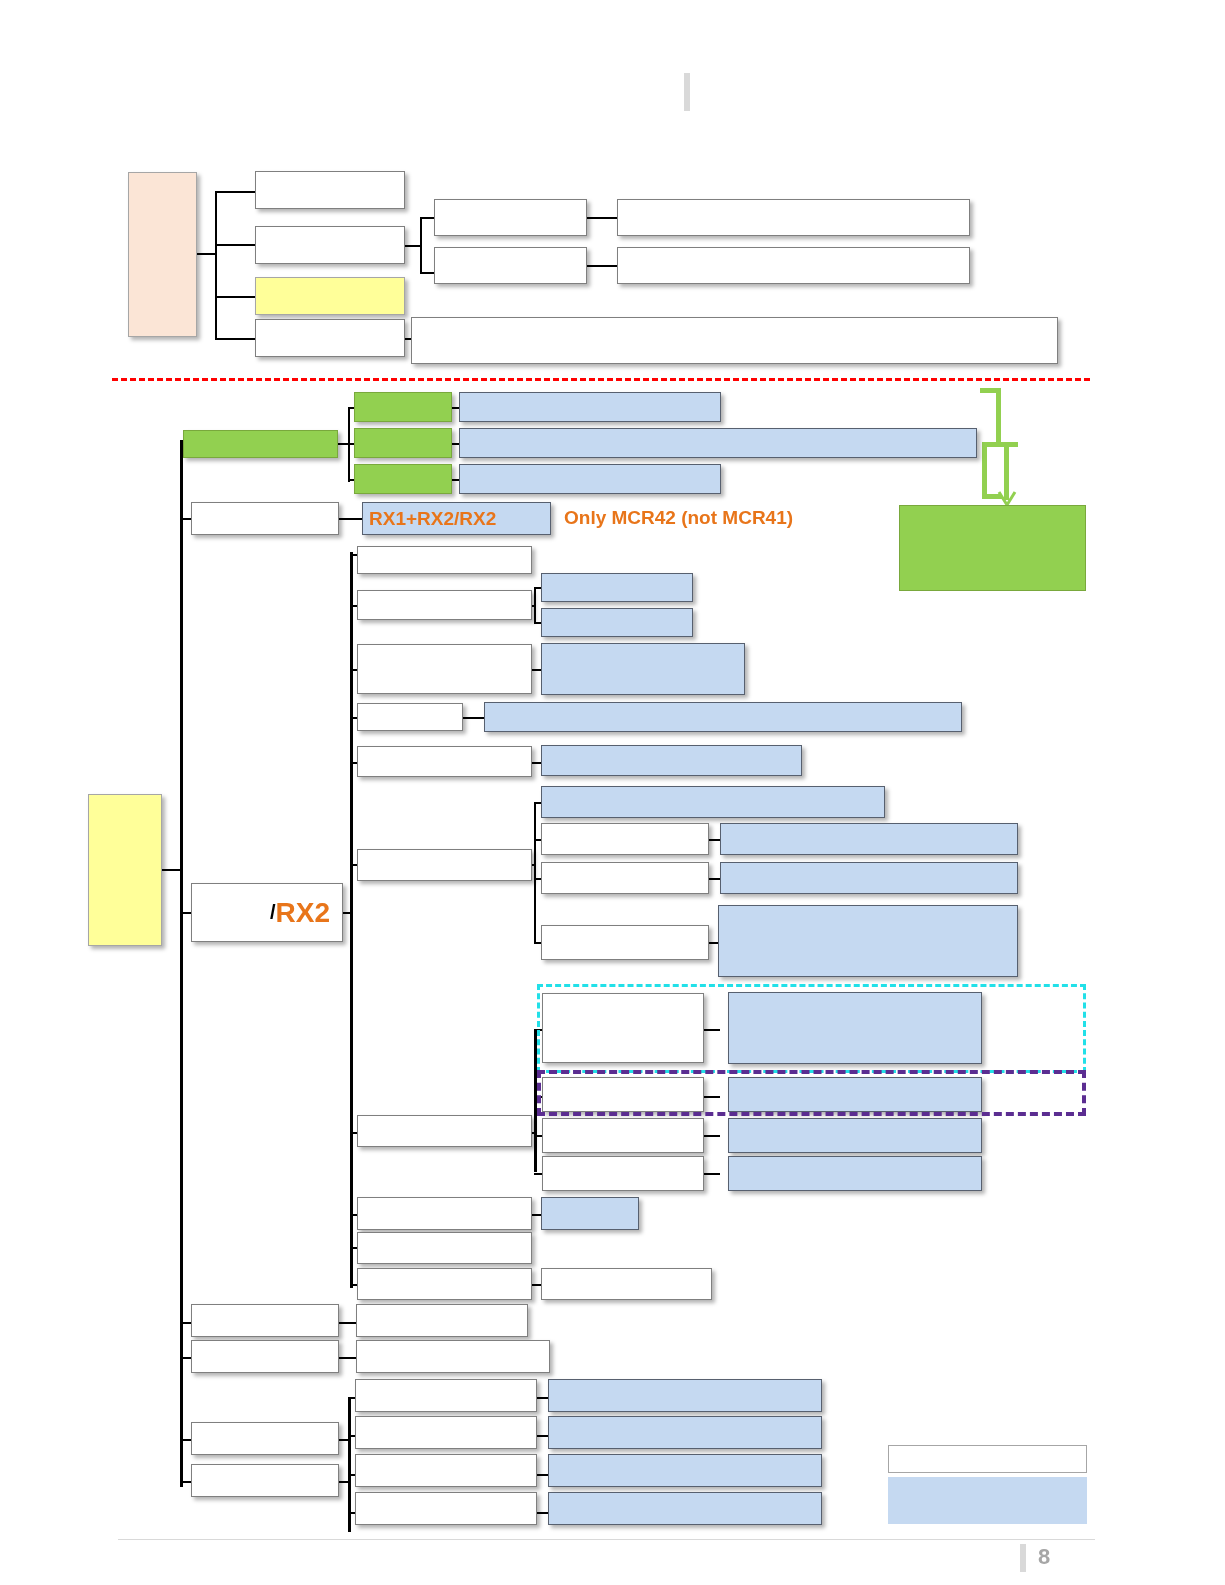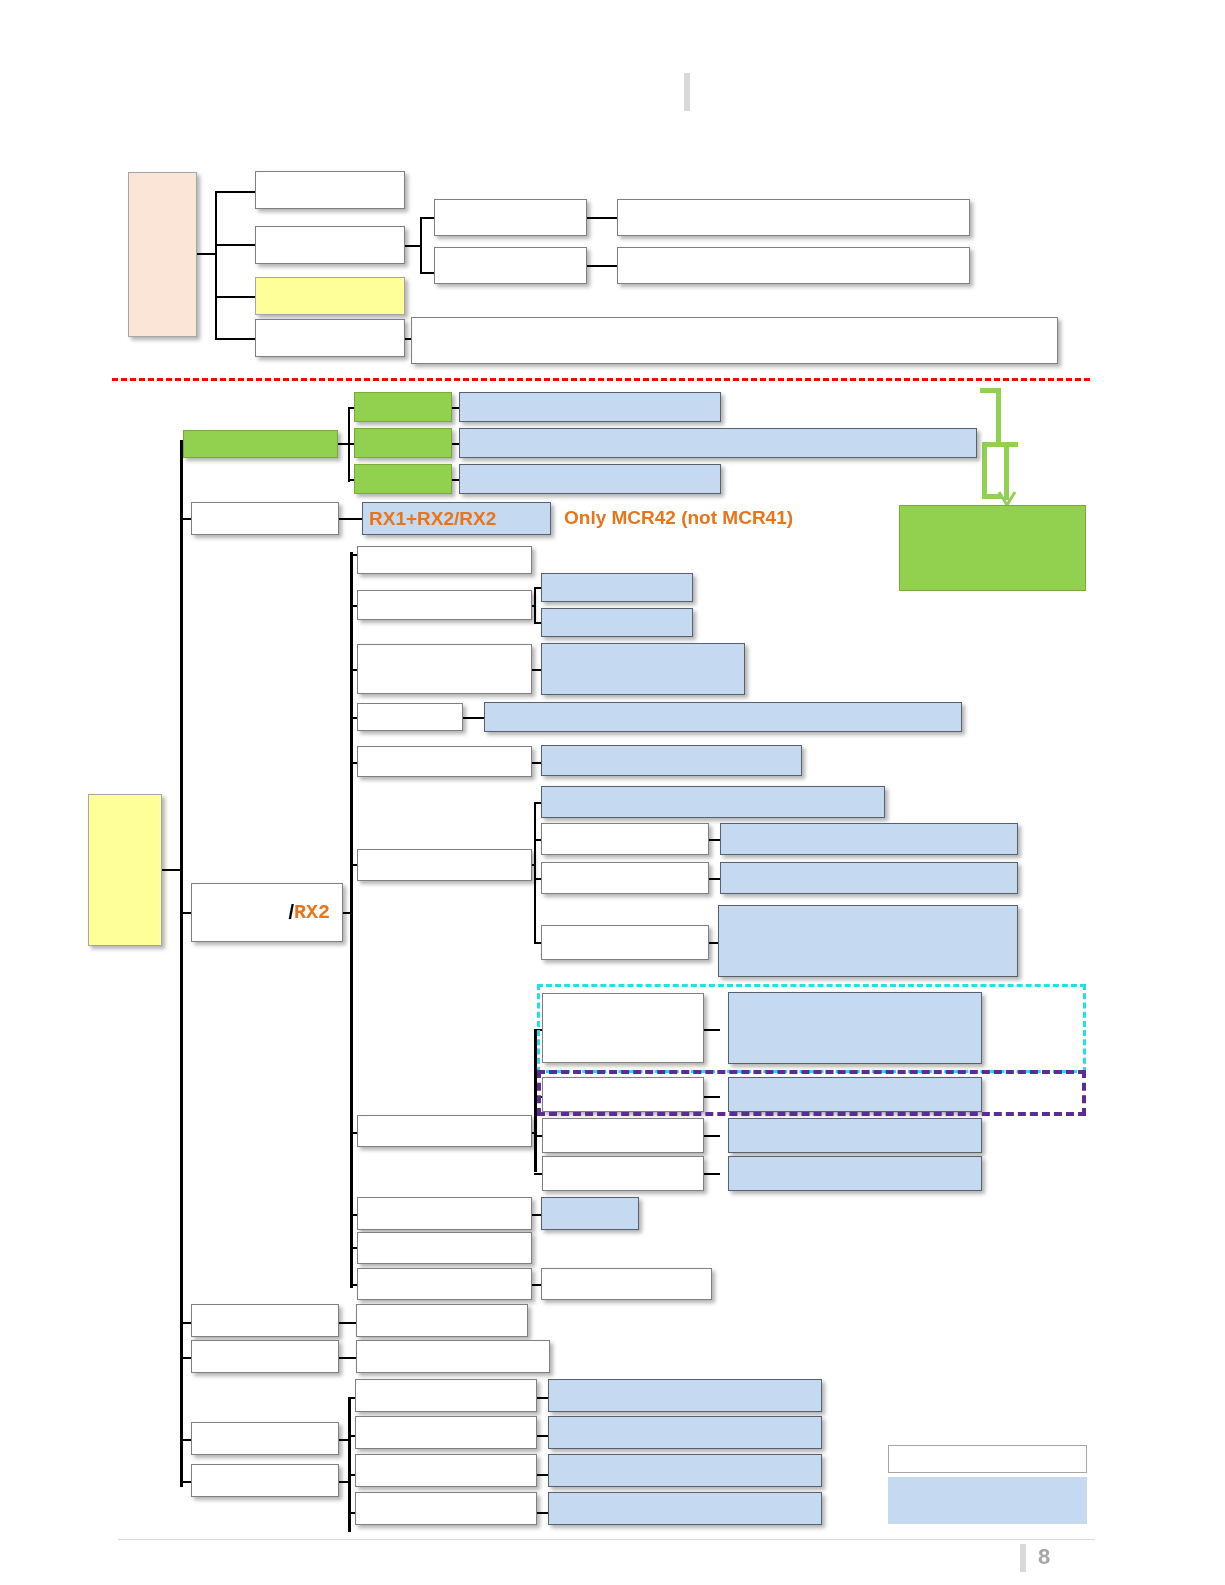--- a/index.html
+++ b/index.html
@@ -149,21 +149,21 @@
   <div class="nb blue" style="left:362px; top:468px; width:189px; height:33px;">
     <span style="font-weight:bold; font-size:19px;">
       <span class="orange">RX1+RX2/RX2</span>
     </span>
   </div>
   <div class="tlabel orange" style="left:564px; top:473px; font-size:19px;">Only MCR42 (not MCR41)</div>
 
   <div class="ln h" style="left:180px; top:878px; width:12px;"></div>
   <div class="nb" style="left:191px; top:849px; width:152px; height:59px; justify-content:flex-end; padding-right:12px;">
     <span style="font-weight:bold; font-size:20px; color:#000;">/</span>
-      <span class="orange" style="font-weight:bold; font-size:20px;font-family:Liberation Mono, monospace;">RX2</span>
+      <span class="orange" style="font-weight:bold; font-size:28px;">RX2</span>
   </div>
 
   <div class="ln h" style="left:343px; top:878px; width:10px;"></div>
   <div class="ln v" style="left:350px; top:518px; height:736px; width:3px;"></div>
 
   <div class="ln h" style="left:350px; top:520px; width:8px;"></div>
   <div class="nb" style="left:357px; top:512px; width:175px; height:28px;"></div>
 
   <div class="ln h" style="left:350px; top:571px; width:8px;"></div>
   <div class="nb" style="left:357px; top:556px; width:175px; height:30px;"></div>

